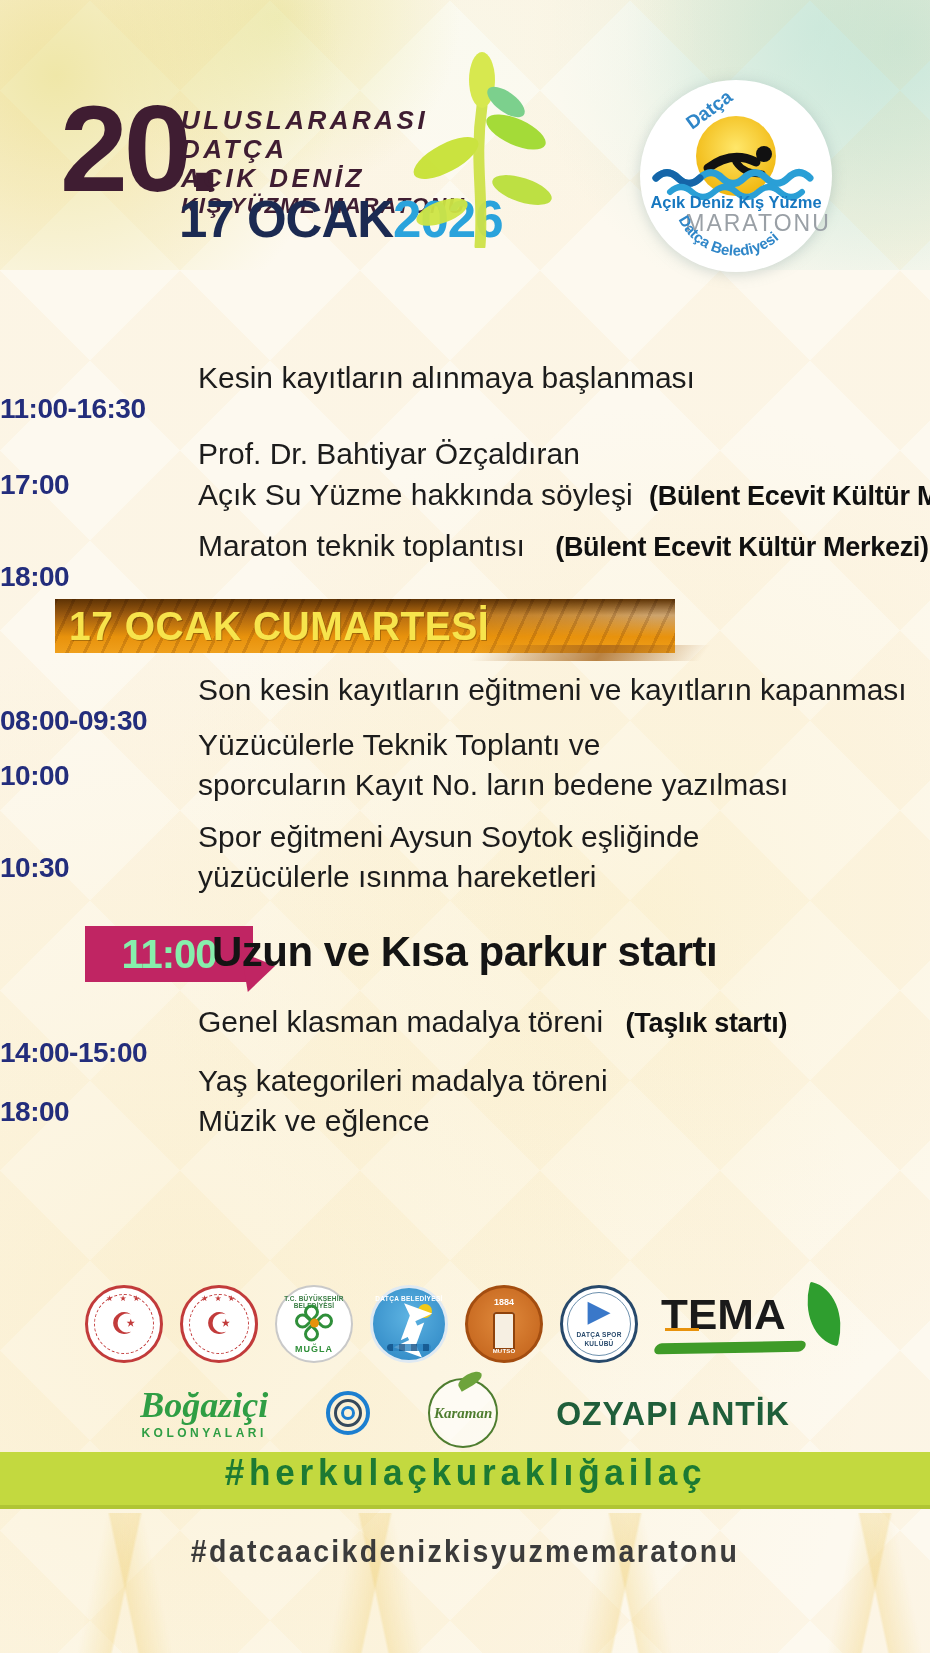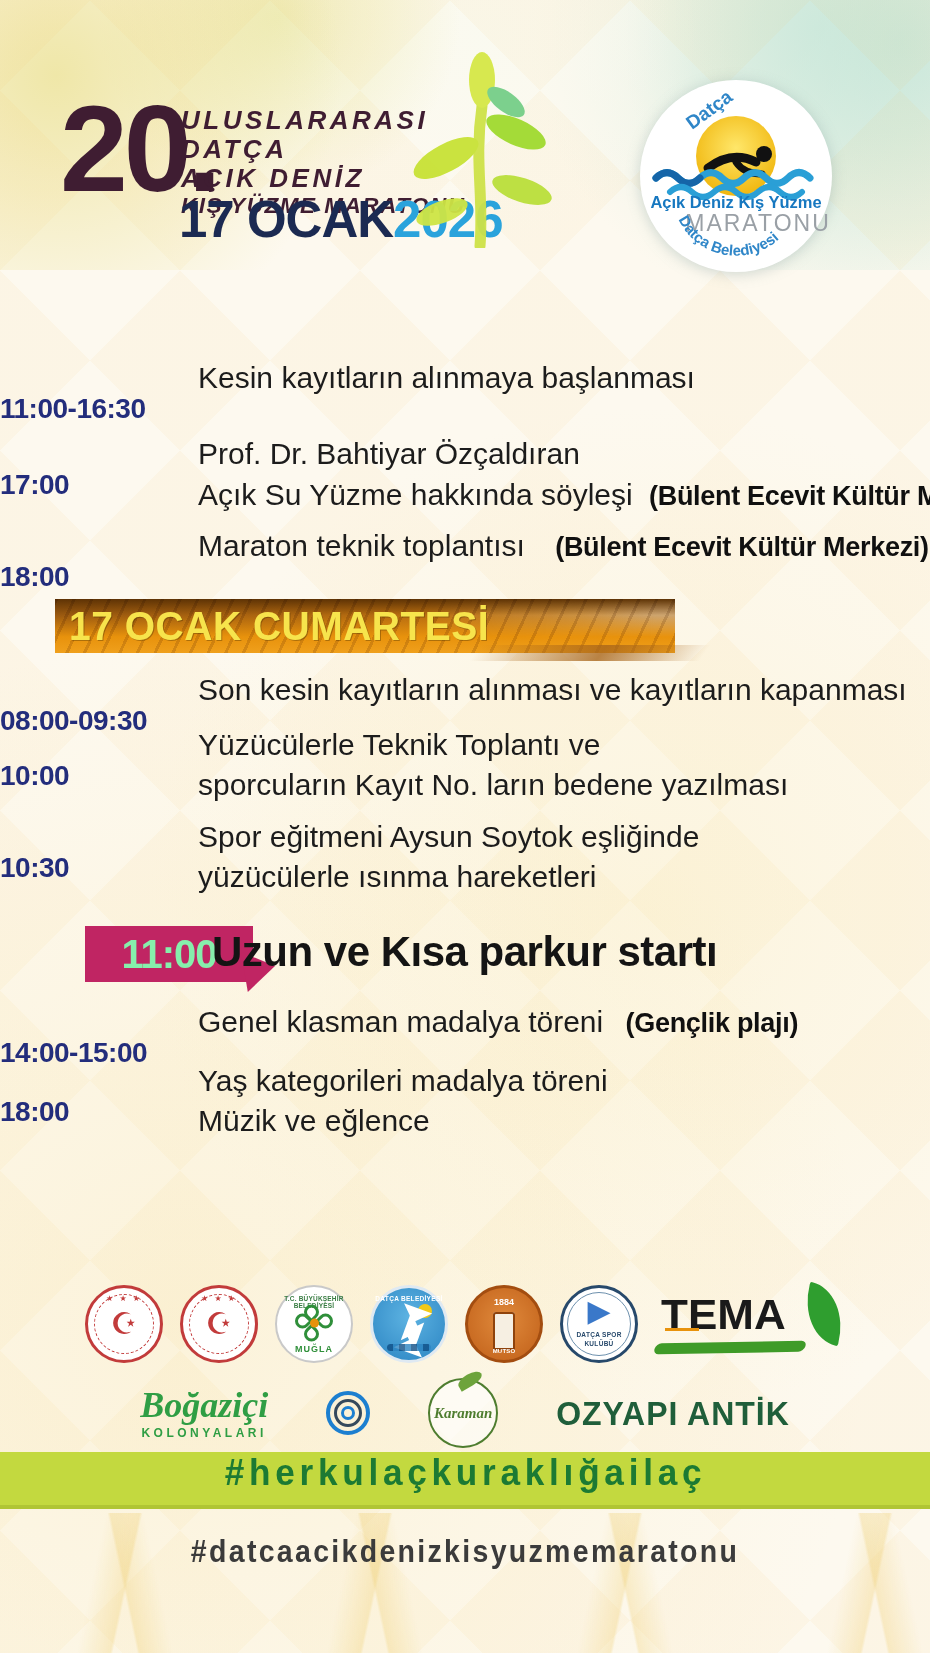--- a/index.html
+++ b/index.html
@@ -265,21 +265,21 @@
     <span class="time">18:00</span>
     <span class="cont"><span>Maraton teknik toplantısı</span> <b style="margin-left:22px">(Bülent Ecevit Kültür Merkezi)</b></span>
   </div>
 
   <div class="day-banner orange">
     <span class="bt">17 OCAK CUMARTESİ</span>
   </div>
 
   <div class="row" style="top:673px">
     <span class="time">08:00-09:30</span>
-    <span class="cont">Son kesin kayıtların alınması ve kayıtların kapanması</span>
+    <span class="cont">Son kesin kayıtların eğitmeni ve kayıtların kapanması</span>
   </div>
 
   <div class="row" style="top:728px">
     <span class="time">10:00</span>
     <span class="cont">Yüzücülerle Teknik Toplantı ve</span>
   </div>
   <div class="row" style="top:768px">
     <span class="cont">sporcuların Kayıt No. ların bedene yazılması</span>
   </div>
 
@@ -291,21 +291,21 @@
     <span class="cont">yüzücülerle ısınma hareketleri</span>
   </div>
 
   <div class="hl-badge">
     <span class="ht">11:00</span>
   </div>
   <div class="hl-title">Uzun ve Kısa parkur startı</div>
 
   <div class="row" style="top:1005px">
     <span class="time">14:00-15:00</span>
-    <span class="cont"><span>Genel klasman madalya töreni</span> <b style="margin-left:14px">(Gençlik plajı)</b></span>
+    <span class="cont"><span>Genel klasman madalya töreni</span> <b style="margin-left:14px">(Taşlık startı)</b></span>
   </div>
 
   <div class="row" style="top:1064px">
     <span class="time">18:00</span>
     <span class="cont">Yaş kategorileri madalya töreni</span>
   </div>
   <div class="row" style="top:1104px">
     <span class="cont">Müzik ve eğlence</span>
   </div>
 

